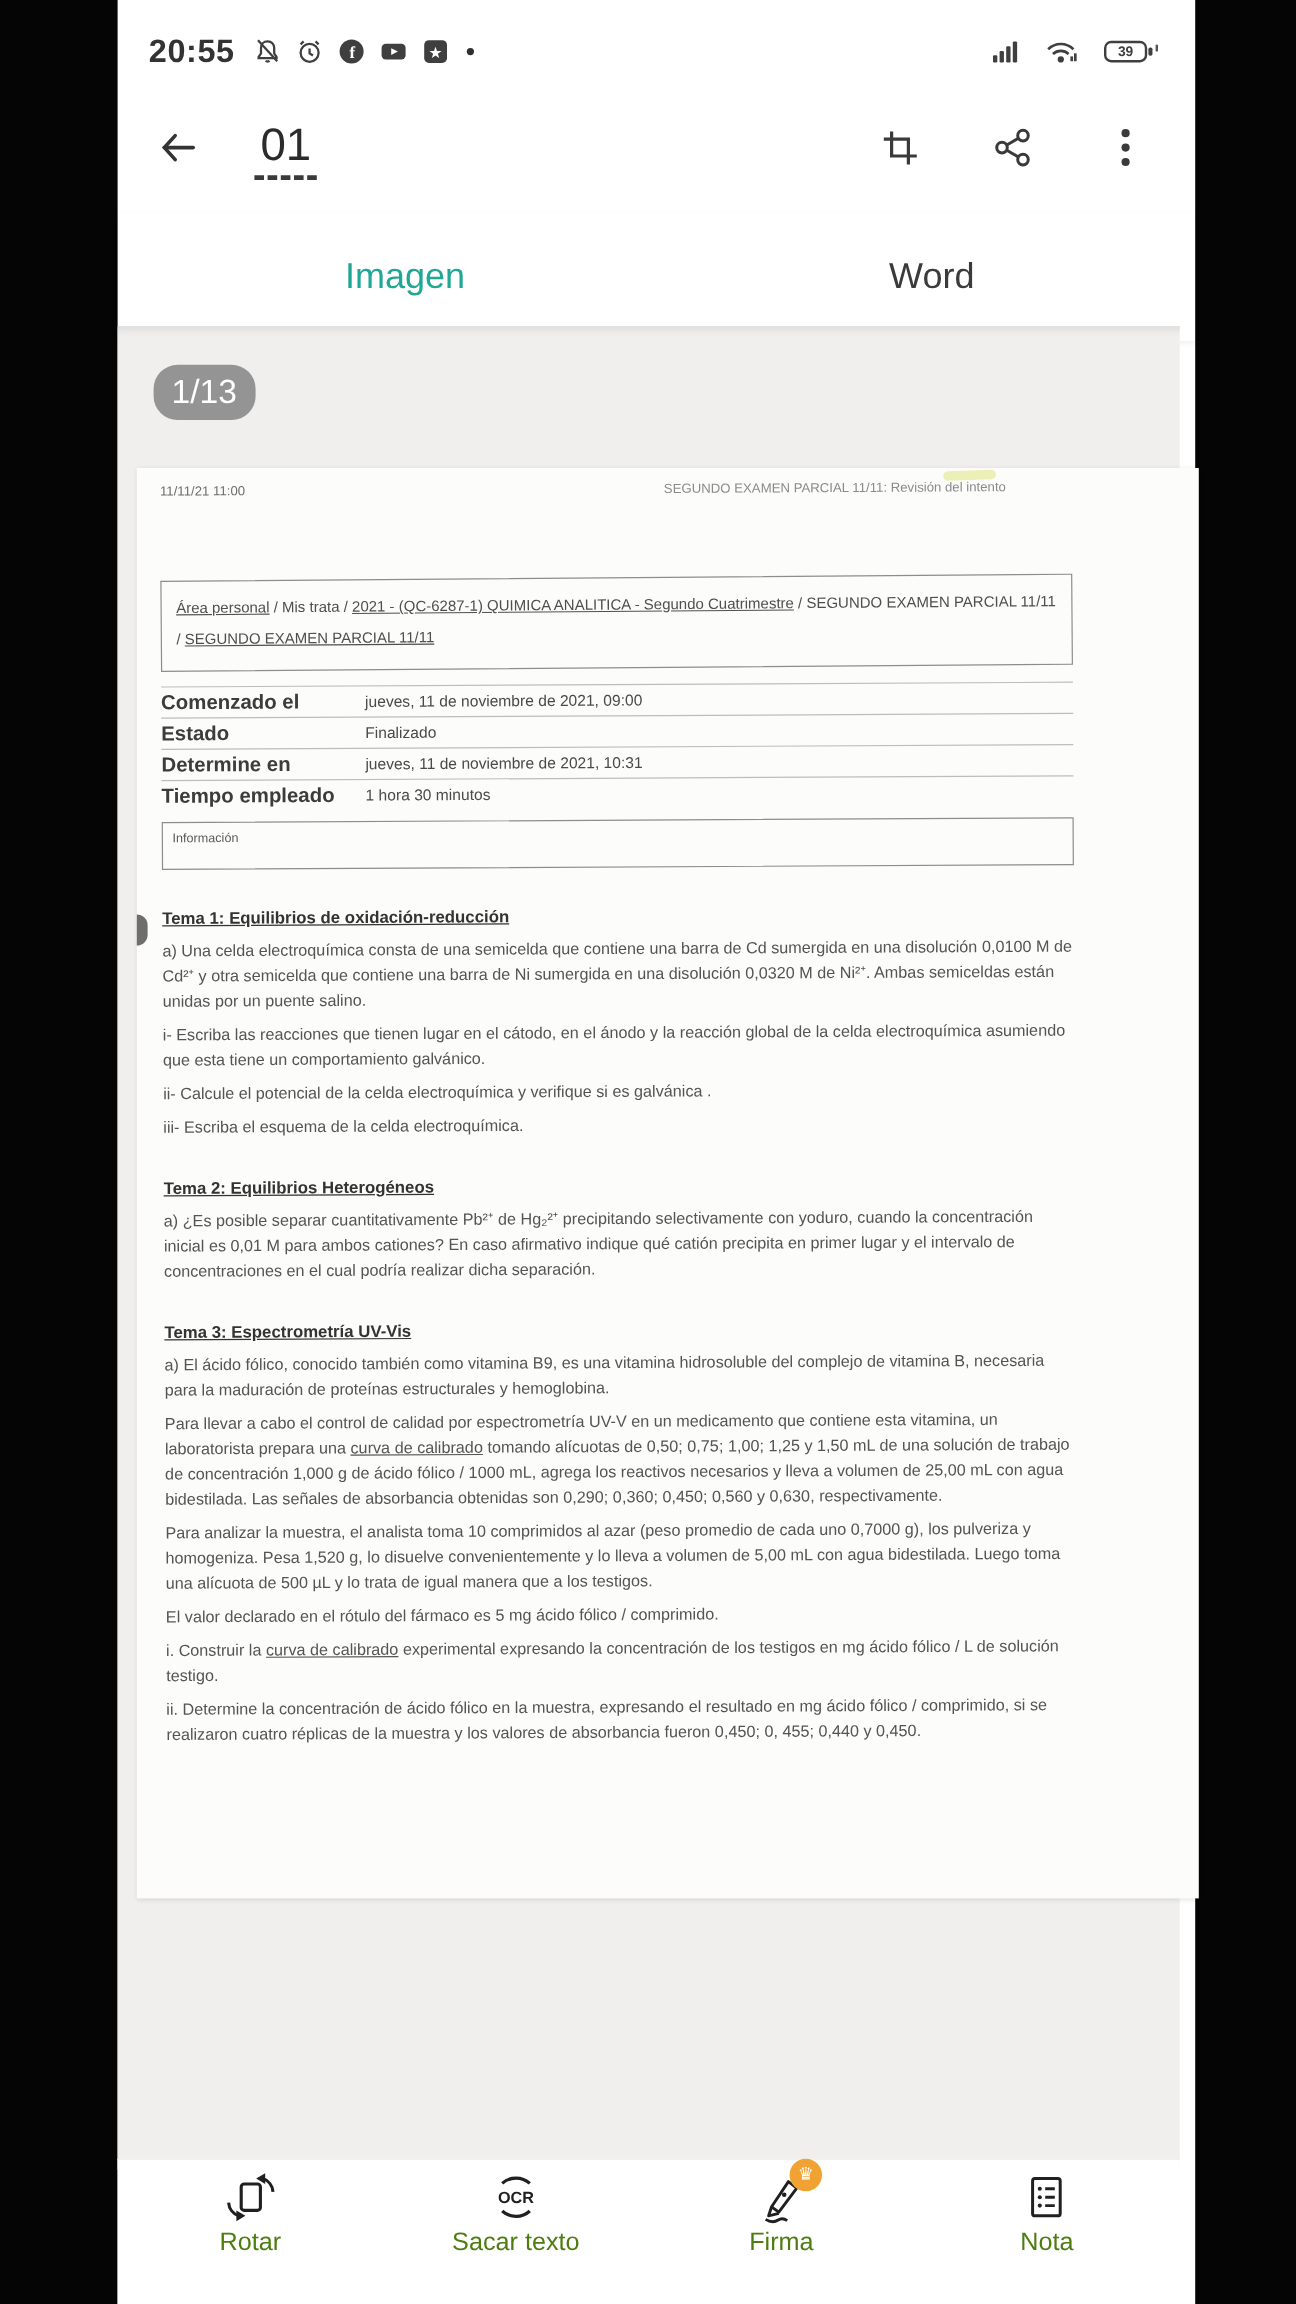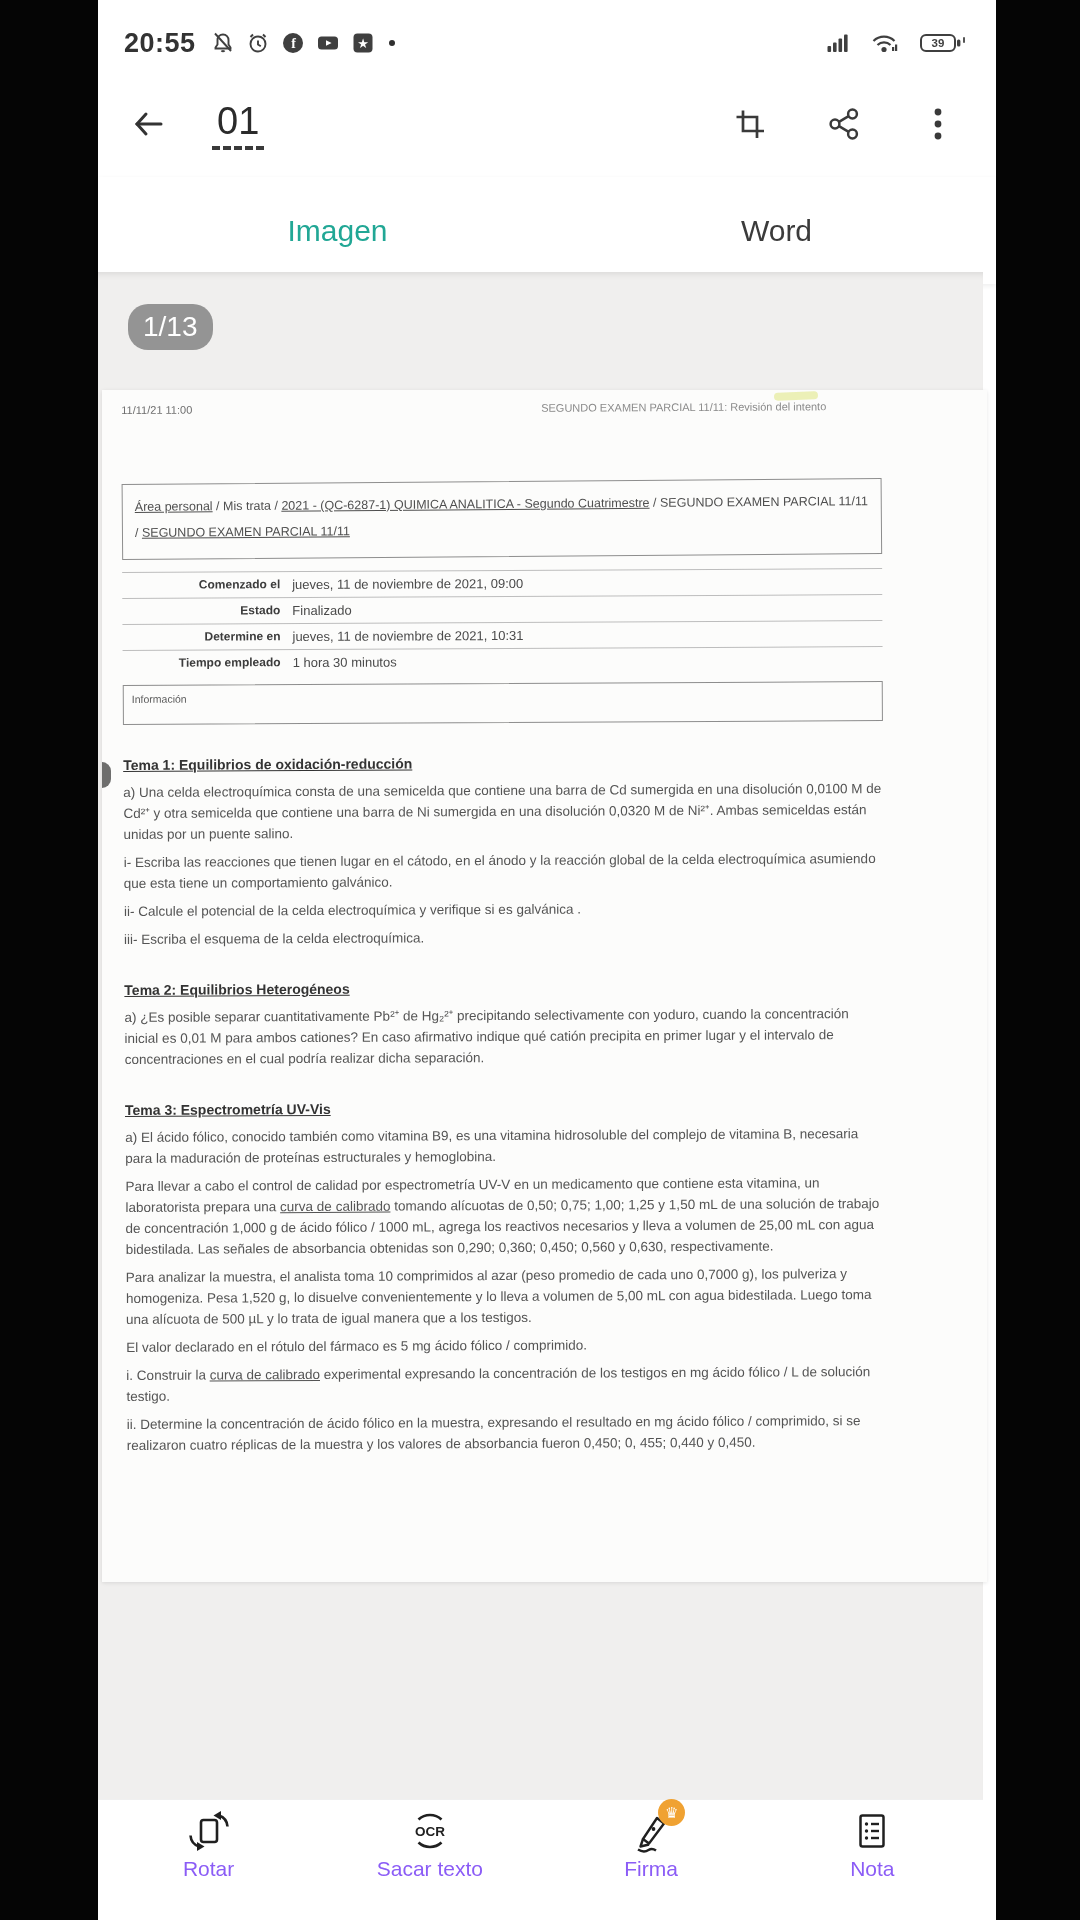--- a/index.html
+++ b/index.html
@@ -29,51 +29,51 @@
   .tab-bar{height:107px;display:flex;position:relative;box-shadow:0 2px 5px rgba(0,0,0,.07);}
   .tab{flex:1;display:flex;align-items:center;justify-content:center;font-size:30px;color:#3b3b3b;}
   .tab.active{color:#21a795;padding-left:20px;}
   .tab-underline{position:absolute;bottom:0;left:45px;width:352px;height:7px;background:#21a795;}
 
   
   .viewer{position:absolute;top:272px;left:0;width:885px;height:1536px;background:#f0efee;
           box-shadow:inset 0 7px 9px -7px rgba(0,0,0,.14);}
   .page-badge{position:absolute;left:30px;top:32px;background:rgba(140,140,140,.92);color:#fff;
               font-size:28px;padding:7px 15px;border-radius:20px;}
-  .page{position:absolute;left:4px;top:118px;width:885px;height:1192px;background:#fcfcfb;
+  .page{position:absolute;left:16px;top:118px;width:885px;height:1192px;background:#fcfcfb;
         box-shadow:0 1px 4px rgba(0,0,0,.10);}
   .scan{position:absolute;left:22px;top:8px;width:760px;transform:rotate(-0.3deg);
         color:#545454;font-size:13.5px;line-height:21px;}
   .doc-head{display:flex;font-size:11px;color:#767676;}
   .doc-head .dt{color:#6d6d6d;}
   .doc-head .ttl{margin-left:auto;margin-right:55px;color:#8a8a8a;}
   .hl-mark{position:absolute;left:672px;top:2px;width:44px;height:8px;background:#e9edaa;
            border-radius:4px;transform:rotate(-2deg);opacity:.85;}
   .crumb-box{margin-top:62px;border:1px solid #8d8d8d;padding:9px 12px 13px 12px;
              font-size:12.5px;line-height:26px;color:#4f4f4f;transform:rotate(-0.15deg);}
   .crumb-box .lnk{text-decoration:underline;}
   .meta{margin-top:13px;}
   .meta-row{display:flex;border-top:1px solid #bdbdbd;padding:2px 0;}
-  .meta-label{width:158px;text-align:right;font-weight:bold;color:#3c3c3c;font-size:12px;flex:none;}
+  .meta-label{width:158px;font-weight:bold;color:#3c3c3c;font-size:17px;flex:none;}
   .meta-value{margin-left:12px;color:#4a4a4a;font-size:13px;}
   .info-box{margin-top:9px;border:1px solid #8d8d8d;height:32px;font-size:10.5px;color:#5a5a5a;
             padding:3px 8px;}
   .tema{margin-top:30px;}
   .tema h3{font-size:14px;font-weight:bold;color:#333;text-decoration:underline;margin:0 0 0 0;
            line-height:20px;}
   .tema p{margin:7px 0 0 0;}
   .u{text-decoration:underline;}
   .edge-notch{position:absolute;left:0;top:372px;width:9px;height:26px;background:#4a4a4a;
               border-radius:0 9px 9px 0;opacity:.8;}
 
   
   .toolbar{position:absolute;left:0;bottom:0;width:885px;height:112px;background:#fff;
            border-top:1px solid #f0f0f0;display:flex;align-items:flex-start;padding-top:8px;}
   .tool{flex:1;display:flex;flex-direction:column;align-items:center;gap:3px;position:relative;}
-  .tool-label{font-size:21px;color:#8b5cf6;text-align:center;}
+  .tool-label{font-size:21px;color:#4d7c0f;text-align:center;}
   .tool-icon{width:46px;height:46px;position:relative;}
   .crown-badge{position:absolute;top:-9px;right:-11px;width:27px;height:27px;border-radius:50%;
                background:#f0a232;color:#fff;font-size:15px;line-height:27px;text-align:center;}
 </style>
 </head>
 <body>
 
 <div class="letterbox left"></div>
 <div class="letterbox right"></div>
 

